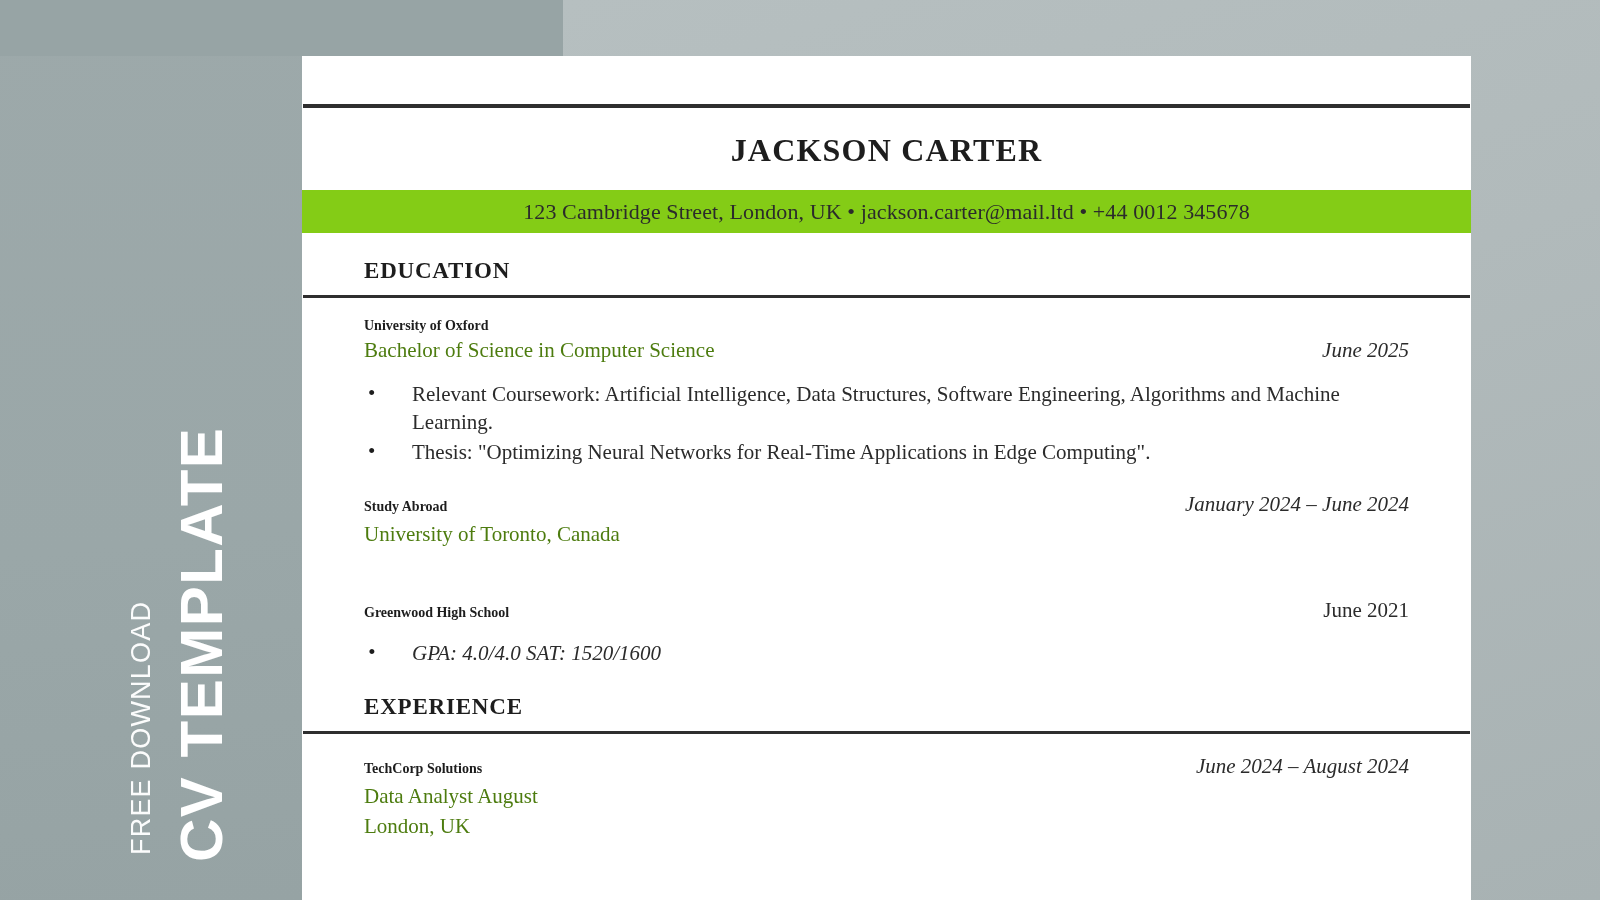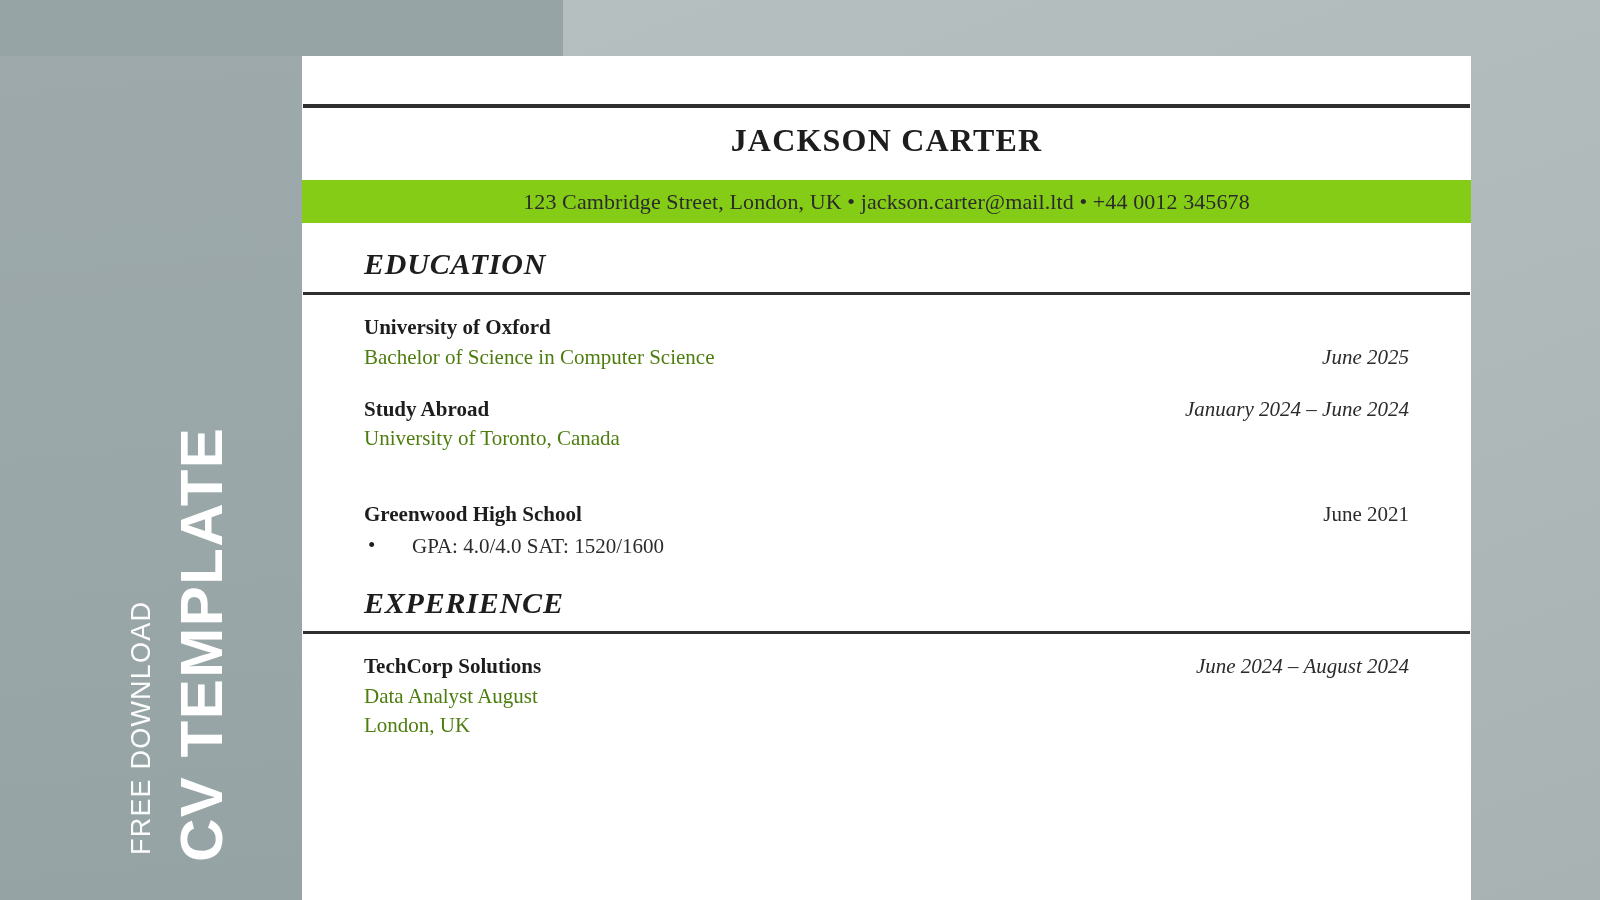--- a/index.html
+++ b/index.html
@@ -100,21 +100,21 @@
     margin: 0 1px;
   }
   .rule-thin {
     height: 3px;
     background: #2e2e2e;
     margin: 0 1px;
   }
 
   
   #name-block {
-    padding: 16px 0 24px 0;
+    padding: 26px 0 24px 0;
     text-align: center;
   }
   #candidate-name {
     font-size: 32px;
     font-weight: 700;
     letter-spacing: 1.2px;
     color: #1d1d1d;
     line-height: 1;
   }
 
@@ -130,42 +130,41 @@
     font-size: 22px;
     color: #2b2b2b;
     letter-spacing: 0.1px;
   }
 
   
   .section-head-wrap {
     padding: 26px 0 13px 62px;
   }
   .section-heading {
-    font-size: 30px;
+    font-size: 23px;
     font-weight: 700;
     letter-spacing: 0.8px;
     color: #1d1d1d;
     line-height: 1;
-    font-style: italic;
   }
 
   .section-body {
     padding: 18px 62px 0 62px;
   }
 
   .entry { margin-bottom: 0; }
 
   .row {
     display: flex;
     justify-content: space-between;
     align-items: baseline;
     line-height: 1.42;
   }
   .org {
-    font-size: 21px;
+    font-size: 14px;
     font-weight: 700;
     color: #1d1d1d;
   }
   .subline {
     font-size: 21px;
     color: #4d7c0f;
   }
   .date-italic {
     font-size: 21px;
     font-style: italic;
@@ -177,21 +176,21 @@
     color: #2b2b2b;
     white-space: nowrap;
     margin-top: 24px;
   }
 
   ul.bullets {
     list-style: none;
     margin: 14px 0 0 0;
     padding: 0;
   }
-  ul.bullets.tight { margin-top: 2px; }
+  ul.bullets.tight { margin-top: 14px; font-style: italic; }
   ul.bullets li {
     position: relative;
     padding-left: 48px;
     font-size: 21px;
     color: #2b2b2b;
     line-height: 1.37;
     margin-bottom: 1px;
   }
   ul.bullets li::before {
     content: "\2022";
@@ -238,20 +237,24 @@
   <div class="section-body">
 
     <div class="entry">
       <div class="row">
         <span class="org">University of Oxford</span>
       </div>
       <div class="row">
         <span class="subline">Bachelor of Science in Computer Science</span>
         <span class="date-italic">June 2025</span>
       </div>
+      <ul class="bullets">
+        <li>Relevant Coursework: Artificial Intelligence, Data Structures, Software Engineering, Algorithms and Machine Learning.</li>
+        <li>Thesis: "Optimizing Neural Networks for Real-Time Applications in Edge Computing".</li>
+      </ul>
     </div>
 
     <div class="gap-md"></div>
 
     <div class="entry">
       <div class="row">
         <span class="org">Study Abroad</span>
         <span class="date-italic">January 2024 – June 2024</span>
       </div>
       <div class="row">

